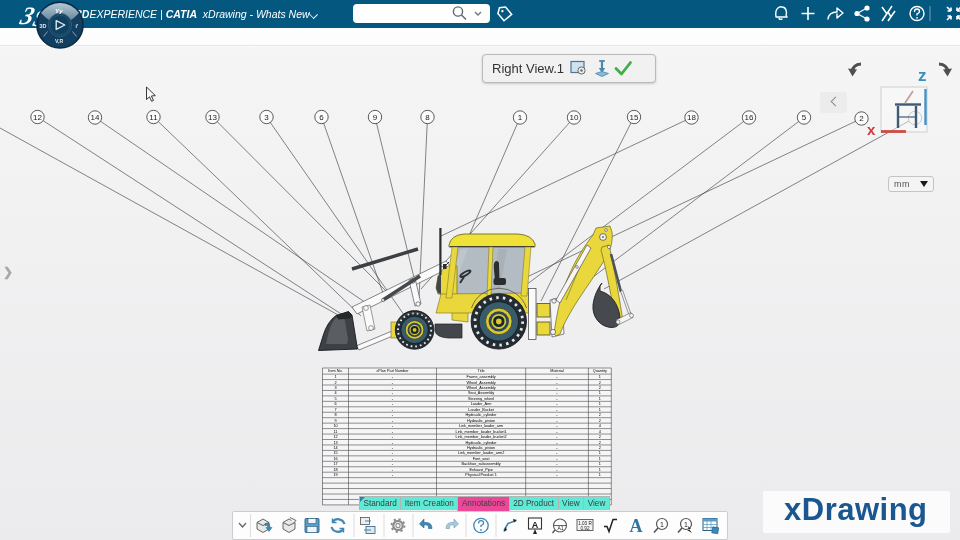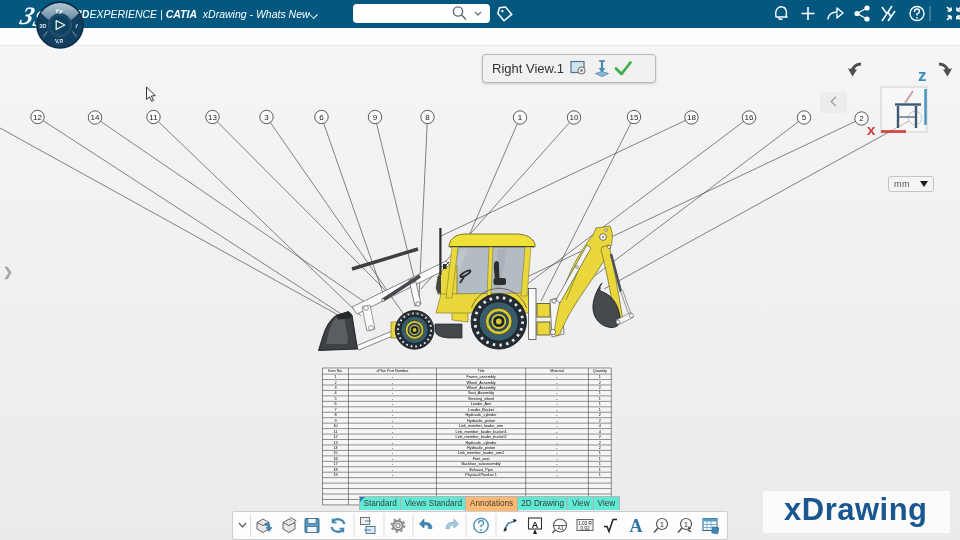--- a/index.html
+++ b/index.html
@@ -16,21 +16,21 @@
 #mm span{position:absolute;left:5px;top:1.5px;font-size:9px;color:#555;letter-spacing:.5px;}
 #mm .tri{position:absolute;right:5px;top:4px;width:0;height:0;border-left:4.5px solid transparent;border-right:4.5px solid transparent;border-top:6.5px solid #1a1a1a;}
 #backbtn{position:absolute;left:820px;top:92px;width:27px;height:21px;background:#ececec;border-radius:3px;}
 #backbtn:after{content:"";position:absolute;left:12px;top:6px;width:6px;height:6px;border-left:1.6px solid #8a8a8a;border-bottom:1.6px solid #8a8a8a;transform:rotate(45deg);}
 .zlab{position:absolute;left:918px;top:66px;color:#3a8fc0;font-size:17px;font-weight:bold;}
 .xlab{position:absolute;left:867px;top:121px;color:#d03a3a;font-size:15px;font-weight:bold;}
 #lexp{position:absolute;left:3px;top:265px;color:#a8a8a8;font-size:12px;font-weight:bold;}
 #tabs{position:absolute;left:359px;top:496px;height:14px;font-size:8.2px;color:#3d3d3d;white-space:nowrap;}
 .tab{display:inline-block;background:#5eead4;border:1px solid #b4b4b4;border-bottom:none;padding:1px 3.5px 0 3.5px;height:12px;line-height:11px;margin-right:-1px;vertical-align:top;position:relative;}
 .flag{position:absolute;left:0;top:0;width:0;height:0;border-left:5px solid #2f7cb4;border-bottom:5px solid transparent;}
-.tab.active{background:#fdba74;height:13px;}
+.tab.active{background:#ec4899;height:13px;}
 #toolbar{position:absolute;left:232px;top:511px;width:494px;height:27px;background:#fdfdfd;border:1px solid #cccccc;border-radius:2px;}
 #xd{position:absolute;left:763px;top:491px;width:187px;height:42px;background:#fbfbfb;border-radius:2px;}
 #xd div{position:absolute;left:21px;top:1px;font-size:31px;font-weight:bold;color:#1a5791;letter-spacing:0.5px;}
 #overlay{position:absolute;left:0;top:28px;}
 </style>
 </head>
 <body>
 <div id="canvas"></div>
 <div id="whiteline"></div>
 <svg id="overlay" viewBox="0 28 960 512" width="960" height="512">
@@ -412,21 +412,21 @@
     <line x1="80.5" y1="31" x2="80.5" y2="67" stroke="#4193c4" stroke-width="2.4"></line>
     <line x1="36" y1="73.5" x2="61" y2="73.5" stroke="#d04a42" stroke-width="2.8"></line>
   </svg>
 <div class="zlab">z</div>
 <div class="xlab">x</div>
 <div id="mm">
     <span>mm</span>
     <div class="tri"></div>
   </div>
 <div id="lexp">❯</div>
-<div id="tabs"><div class="tab"><div class="flag"></div>Standard</div><div class="tab">Views Standard</div><div class="tab active">Annotations</div><div class="tab">2D Drawing</div><div class="tab">View</div><div class="tab">View</div></div>
+<div id="tabs"><div class="tab"><div class="flag"></div>Standard</div><div class="tab">Item Creation</div><div class="tab active">Annotations</div><div class="tab">2D Product</div><div class="tab">View</div><div class="tab">View</div></div>
 <div id="toolbar">
     <svg width="494" height="27" viewBox="0 0 494 27" style="position:absolute;left:0;top:0;">
       <path d="M6,11 L9.5,15 L13,11" stroke="#666" stroke-width="1.3" fill="none"></path>
       <line x1="17.5" y1="2" x2="17.5" y2="25" stroke="#ddd" stroke-width="1"></line>
       <g transform="translate(30,13.5)">
         <polygon points="-6,-3 0,-6.5 6,-3 6,3.5 0,7 -6,3.5" fill="#e8e8e8" stroke="#555" stroke-width="0.9"></polygon>
         <polyline points="-6,-3 0,0 6,-3 M0,0 L0,7" fill="none" stroke="#555" stroke-width="0.9"></polyline>
         <path d="M2,-2 Q7,-4 7,2 L9,2 L6,6 L3,2 L5,2 Q5,-1 2,0 Z" fill="#3f87b4" stroke="#27678f" stroke-width="0.5"></path>
       </g>
       <g transform="translate(56,13.5)">

